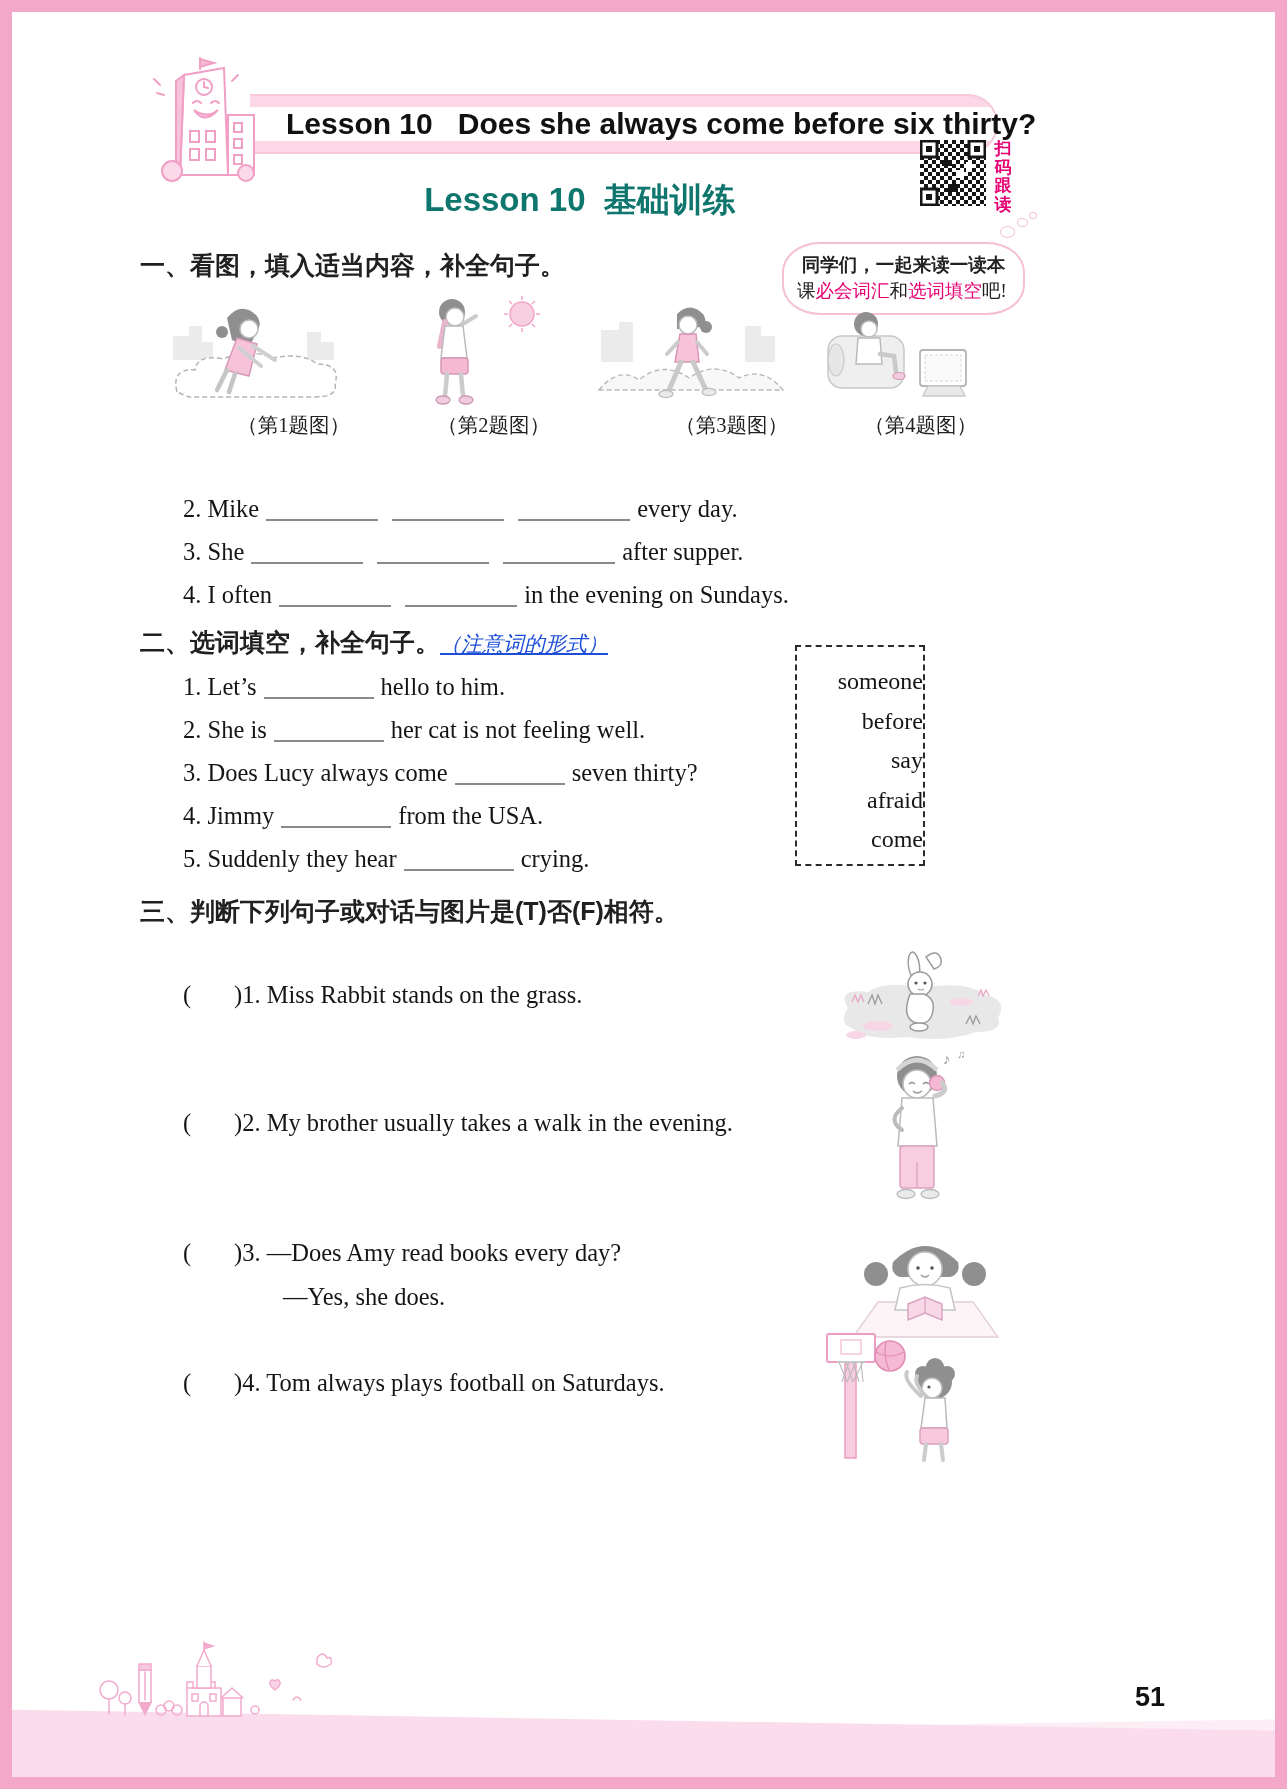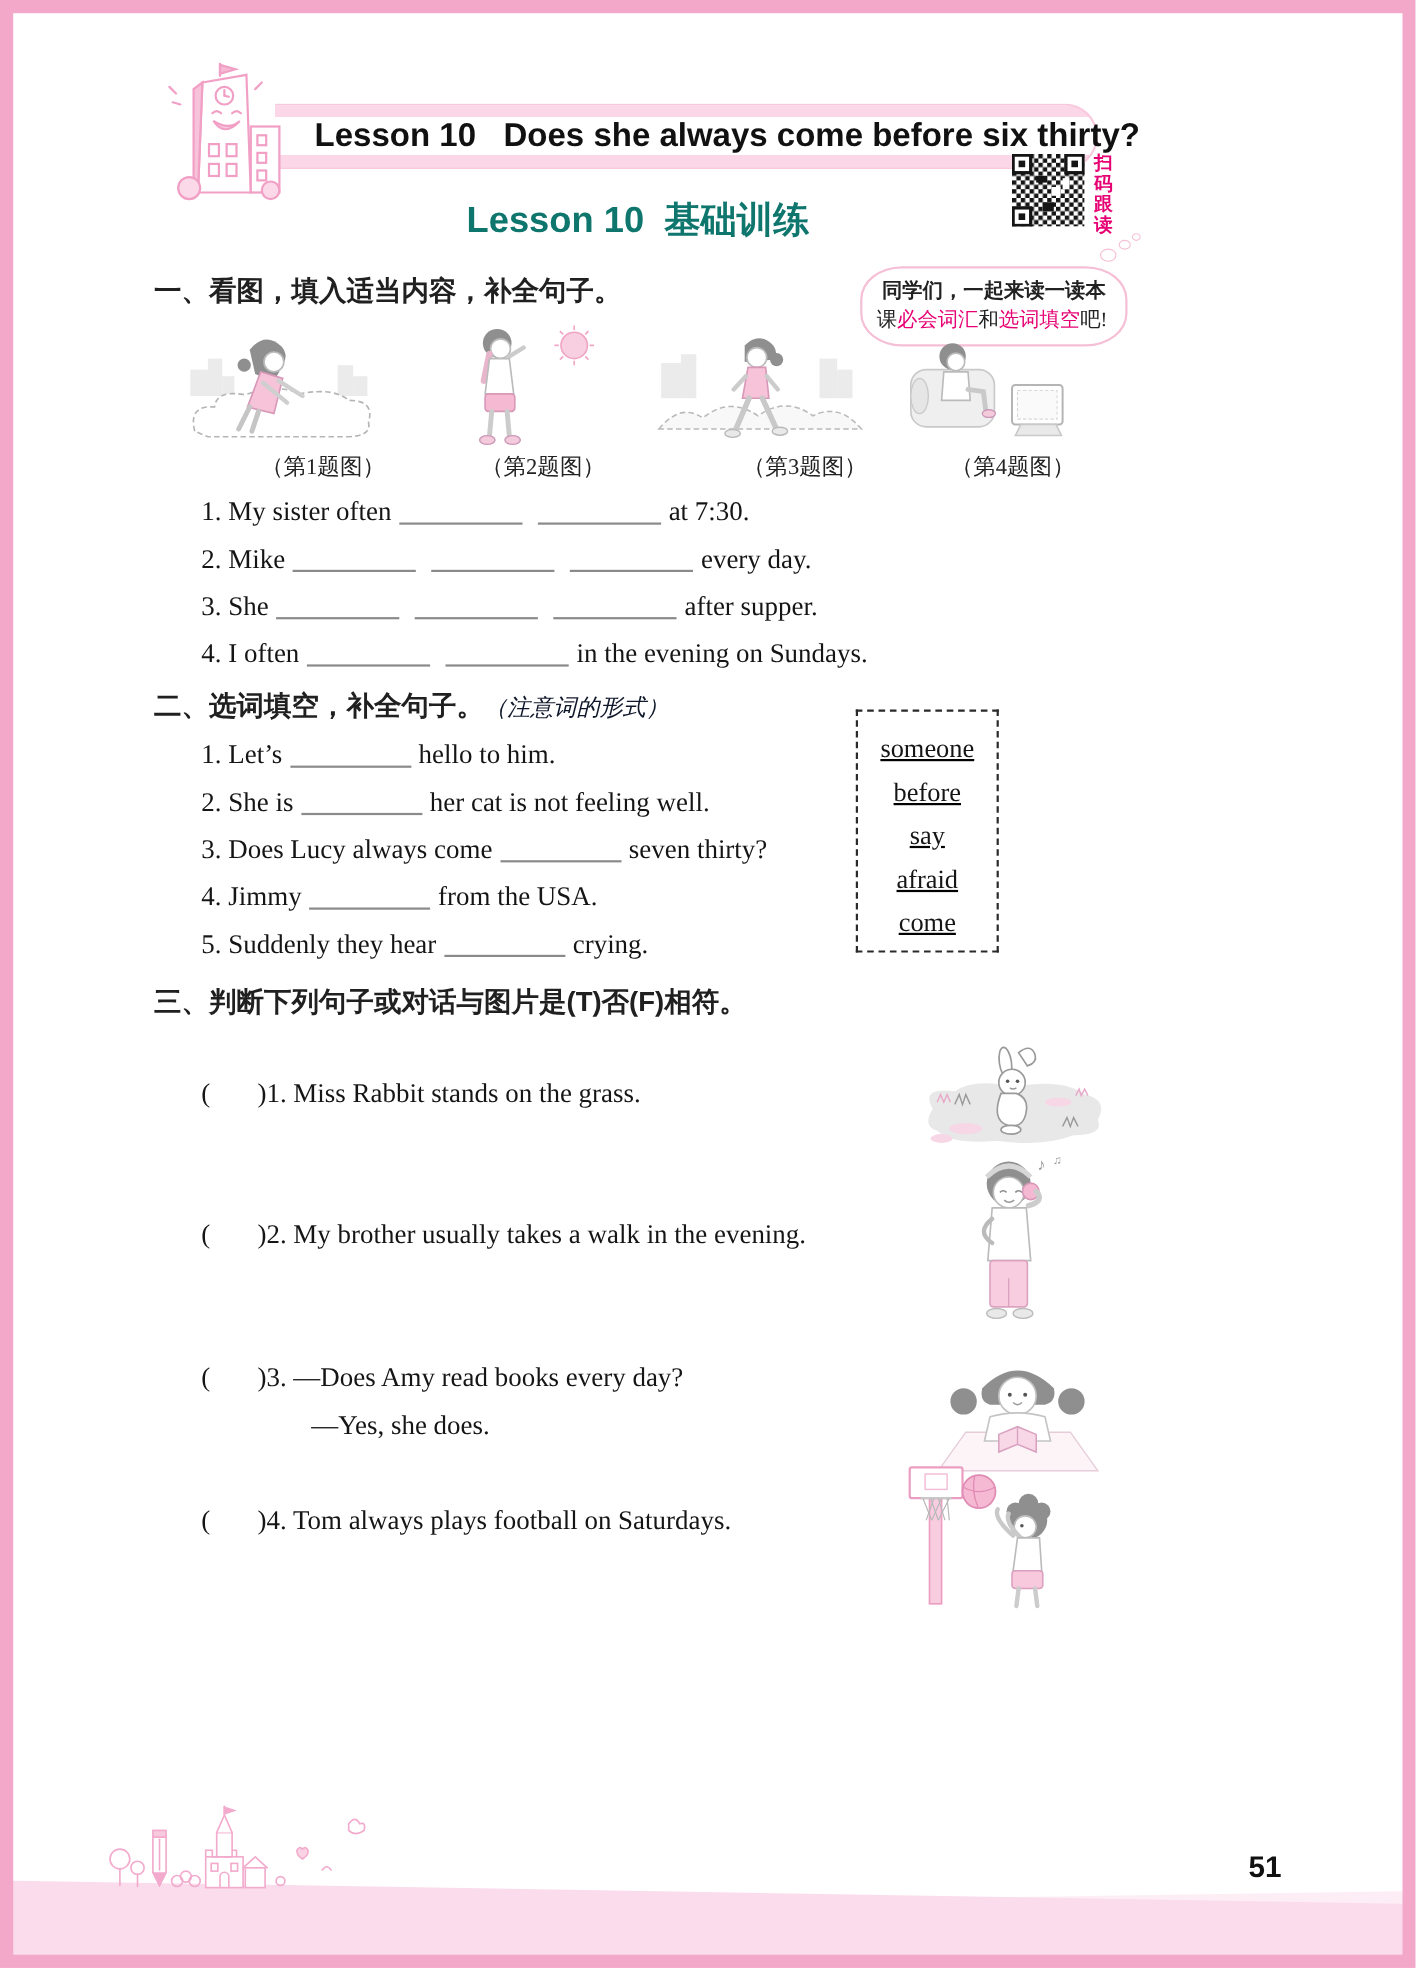--- a/index.html
+++ b/index.html
@@ -28,32 +28,32 @@
   .bubble .l2{padding-left:13px;}
   .hl{color:#e60073;}
   .tc{position:absolute;border:1.6px solid #f5bfd6;border-radius:50%;background:#fff;}
   .tc1{left:1000px;top:226px;width:13px;height:10px;}
   .tc2{left:1017px;top:218px;width:9px;height:7px;}
   .tc3{left:1029px;top:212px;width:6px;height:5px;}
 
   
   .sec{position:absolute;left:140px;margin:0;font:700 25px/1.25 "Liberation Sans",sans-serif;
        color:#202020;white-space:nowrap;}
-  .note{font:400 21px "Liberation Serif",serif;font-style:italic;color:#0f172a;}
+  .note{font:400 21px "Liberation Serif",serif;font-style:italic;color:#1d4ed8;text-decoration:underline;}
   .line{position:absolute;font:24.5px/1.3 "Liberation Serif",serif;color:#151515;white-space:nowrap;}
   .blank{display:inline-block;width:112px;height:22px;border-bottom:2px solid #8a8a8a;
          margin:0 7px;vertical-align:-4px;}
   .blank.w110{width:110px;}
   .indent2{margin-left:100px;}
 
   .figure{position:absolute;}
   .caption{position:absolute;font:20.5px/1.2 "Liberation Serif",serif;color:#222;text-align:right;}
 
-  .wordbox{position:absolute;left:778px;top:645px;width:130px;height:221px;box-sizing:border-box;
-           border:2.5px dashed #2a2a2a;background:#fff;text-align:center;padding-top:15px;text-decoration:underline;}
+  .wordbox{position:absolute;left:795px;top:645px;width:130px;height:221px;box-sizing:border-box;
+           border:2.5px dashed #2a2a2a;background:#fff;text-align:right;padding-top:15px;}
   .wb-word{font:24px/39.5px "Liberation Serif",serif;color:#151515;}
 
   
   .bandA{position:absolute;left:0;right:0;top:1692px;height:97px;background:#fbdcec;
          clip-path:polygon(0 18%,100% 40%,100% 100%,0 100%);}
   .bandB{position:absolute;left:0;right:0;top:1692px;height:97px;background:#fdeef6;
          clip-path:polygon(0 48%,100% 28%,100% 100%,0 100%);}
   .footer-doodle{position:absolute;left:95px;top:1640px;z-index:10;}
   .pagenum{position:absolute;left:1110px;top:1682px;width:80px;text-align:center;
            font:700 27px "Liberation Sans",sans-serif;color:#111;z-index:11;}
@@ -206,23 +206,20 @@
     <rect x="98" y="56" width="46" height="36" rx="3" fill="#fff" stroke="#b5b5b5" stroke-width="1.8"></rect>
     <rect x="103" y="61" width="36" height="26" fill="#fafafa" stroke="#d8d8d8" stroke-width="1" stroke-dasharray="3 2"></rect>
     <path d="M106 92 L138 92 L143 102 L101 102 Z" fill="#e9e9e9" stroke="#c9c9c9" stroke-width="1.4"></path>
   </svg>
 
   <div class="caption" style="left:165px;top:413px;width:185px">（第1题图）</div>
   <div class="caption" style="left:400px;top:413px;width:150px">（第2题图）</div>
   <div class="caption" style="left:593px;top:413px;width:195px">（第3题图）</div>
   <div class="caption" style="left:822px;top:413px;width:155px">（第4题图）</div>
 
-  <div class="line" style="left:183px;top:450px">
-    <span>1. My sister often</span><span class="blank"></span><span class="blank"></span><span>at 7:30.</span>
-  </div>
   <div class="line" style="left:183px;top:493px">
     <span>2. Mike</span><span class="blank"></span><span class="blank"></span><span class="blank"></span><span>every day.</span>
   </div>
   <div class="line" style="left:183px;top:536px">
     <span>3. She</span><span class="blank"></span><span class="blank"></span><span class="blank"></span><span>after supper.</span>
   </div>
   <div class="line" style="left:183px;top:579px">
     <span>4. I often</span><span class="blank"></span><span class="blank"></span><span>in the evening on Sundays.</span>
   </div>
 

